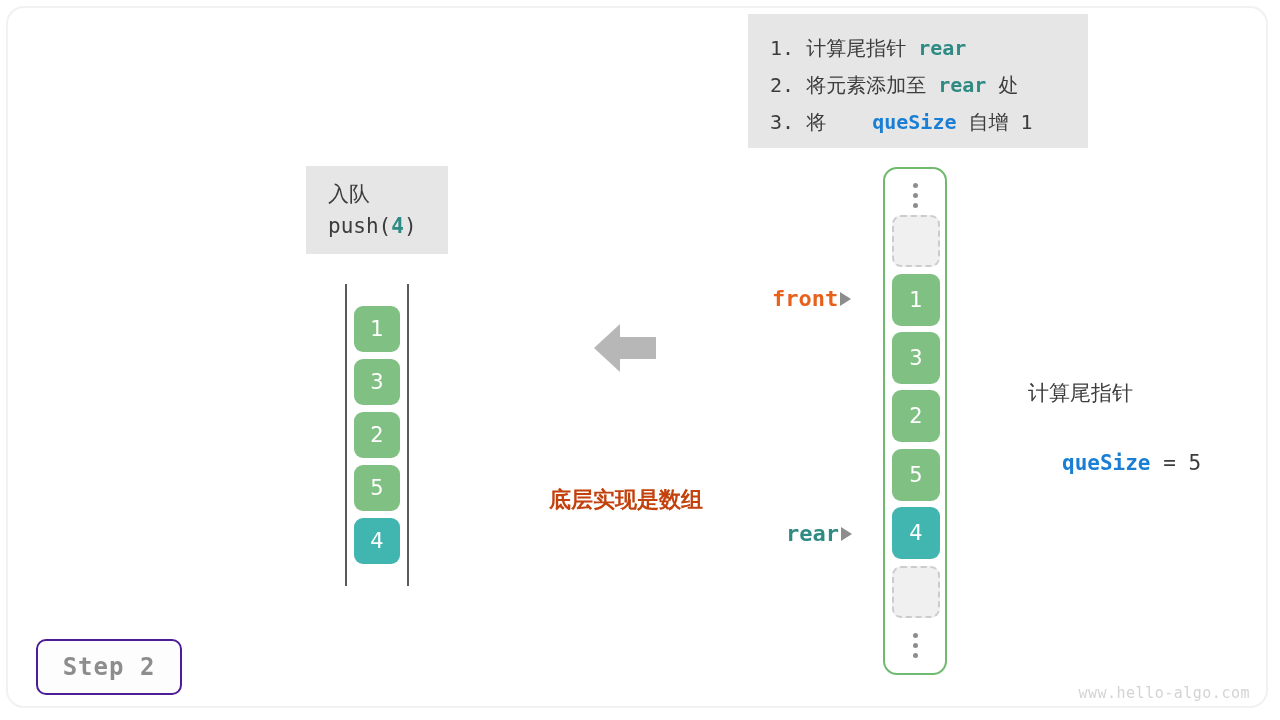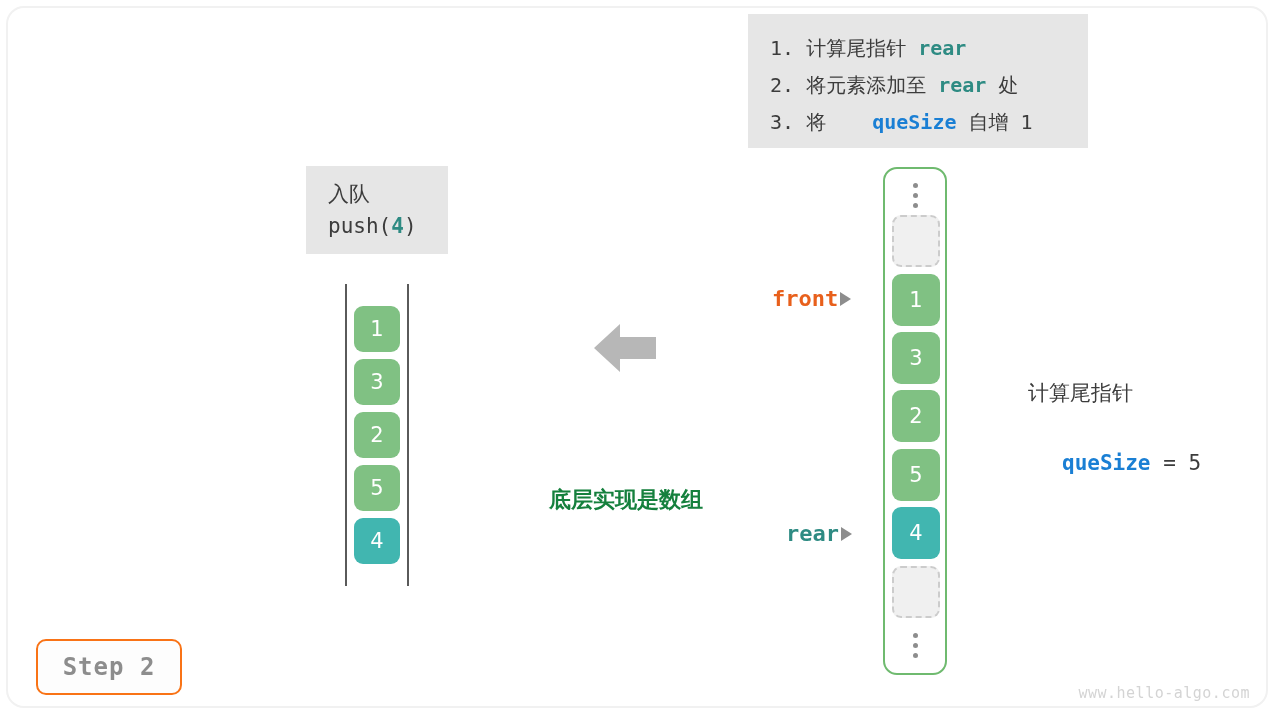--- a/index.html
+++ b/index.html
@@ -215,34 +215,34 @@
   }
   #center-caption {
     position: absolute;
     left: 528px;
     top: 410px;
     width: 196px;
     text-align: center;
     font-family: "DejaVu Sans", sans-serif;
     font-size: 22px;
     font-weight: bold;
-    color: #15803d;
+    color: #c2410c;
     line-height: 36px;
     white-space: pre;
   }
 
   
   #step-badge {
     position: absolute;
     left: 36px;
     top: 639px;
     width: 146px;
     height: 56px;
     background: #fdfdfd;
-    border: 2px solid #f97316;
+    border: 2px solid #4c1d95;
     border-radius: 10px;
     box-sizing: border-box;
     display: flex;
     align-items: center;
     justify-content: center;
     font-family: "DejaVu Sans Mono", monospace;
     font-size: 24px;
     font-weight: bold;
     color: #8d8d8d;
     letter-spacing: 1px;

